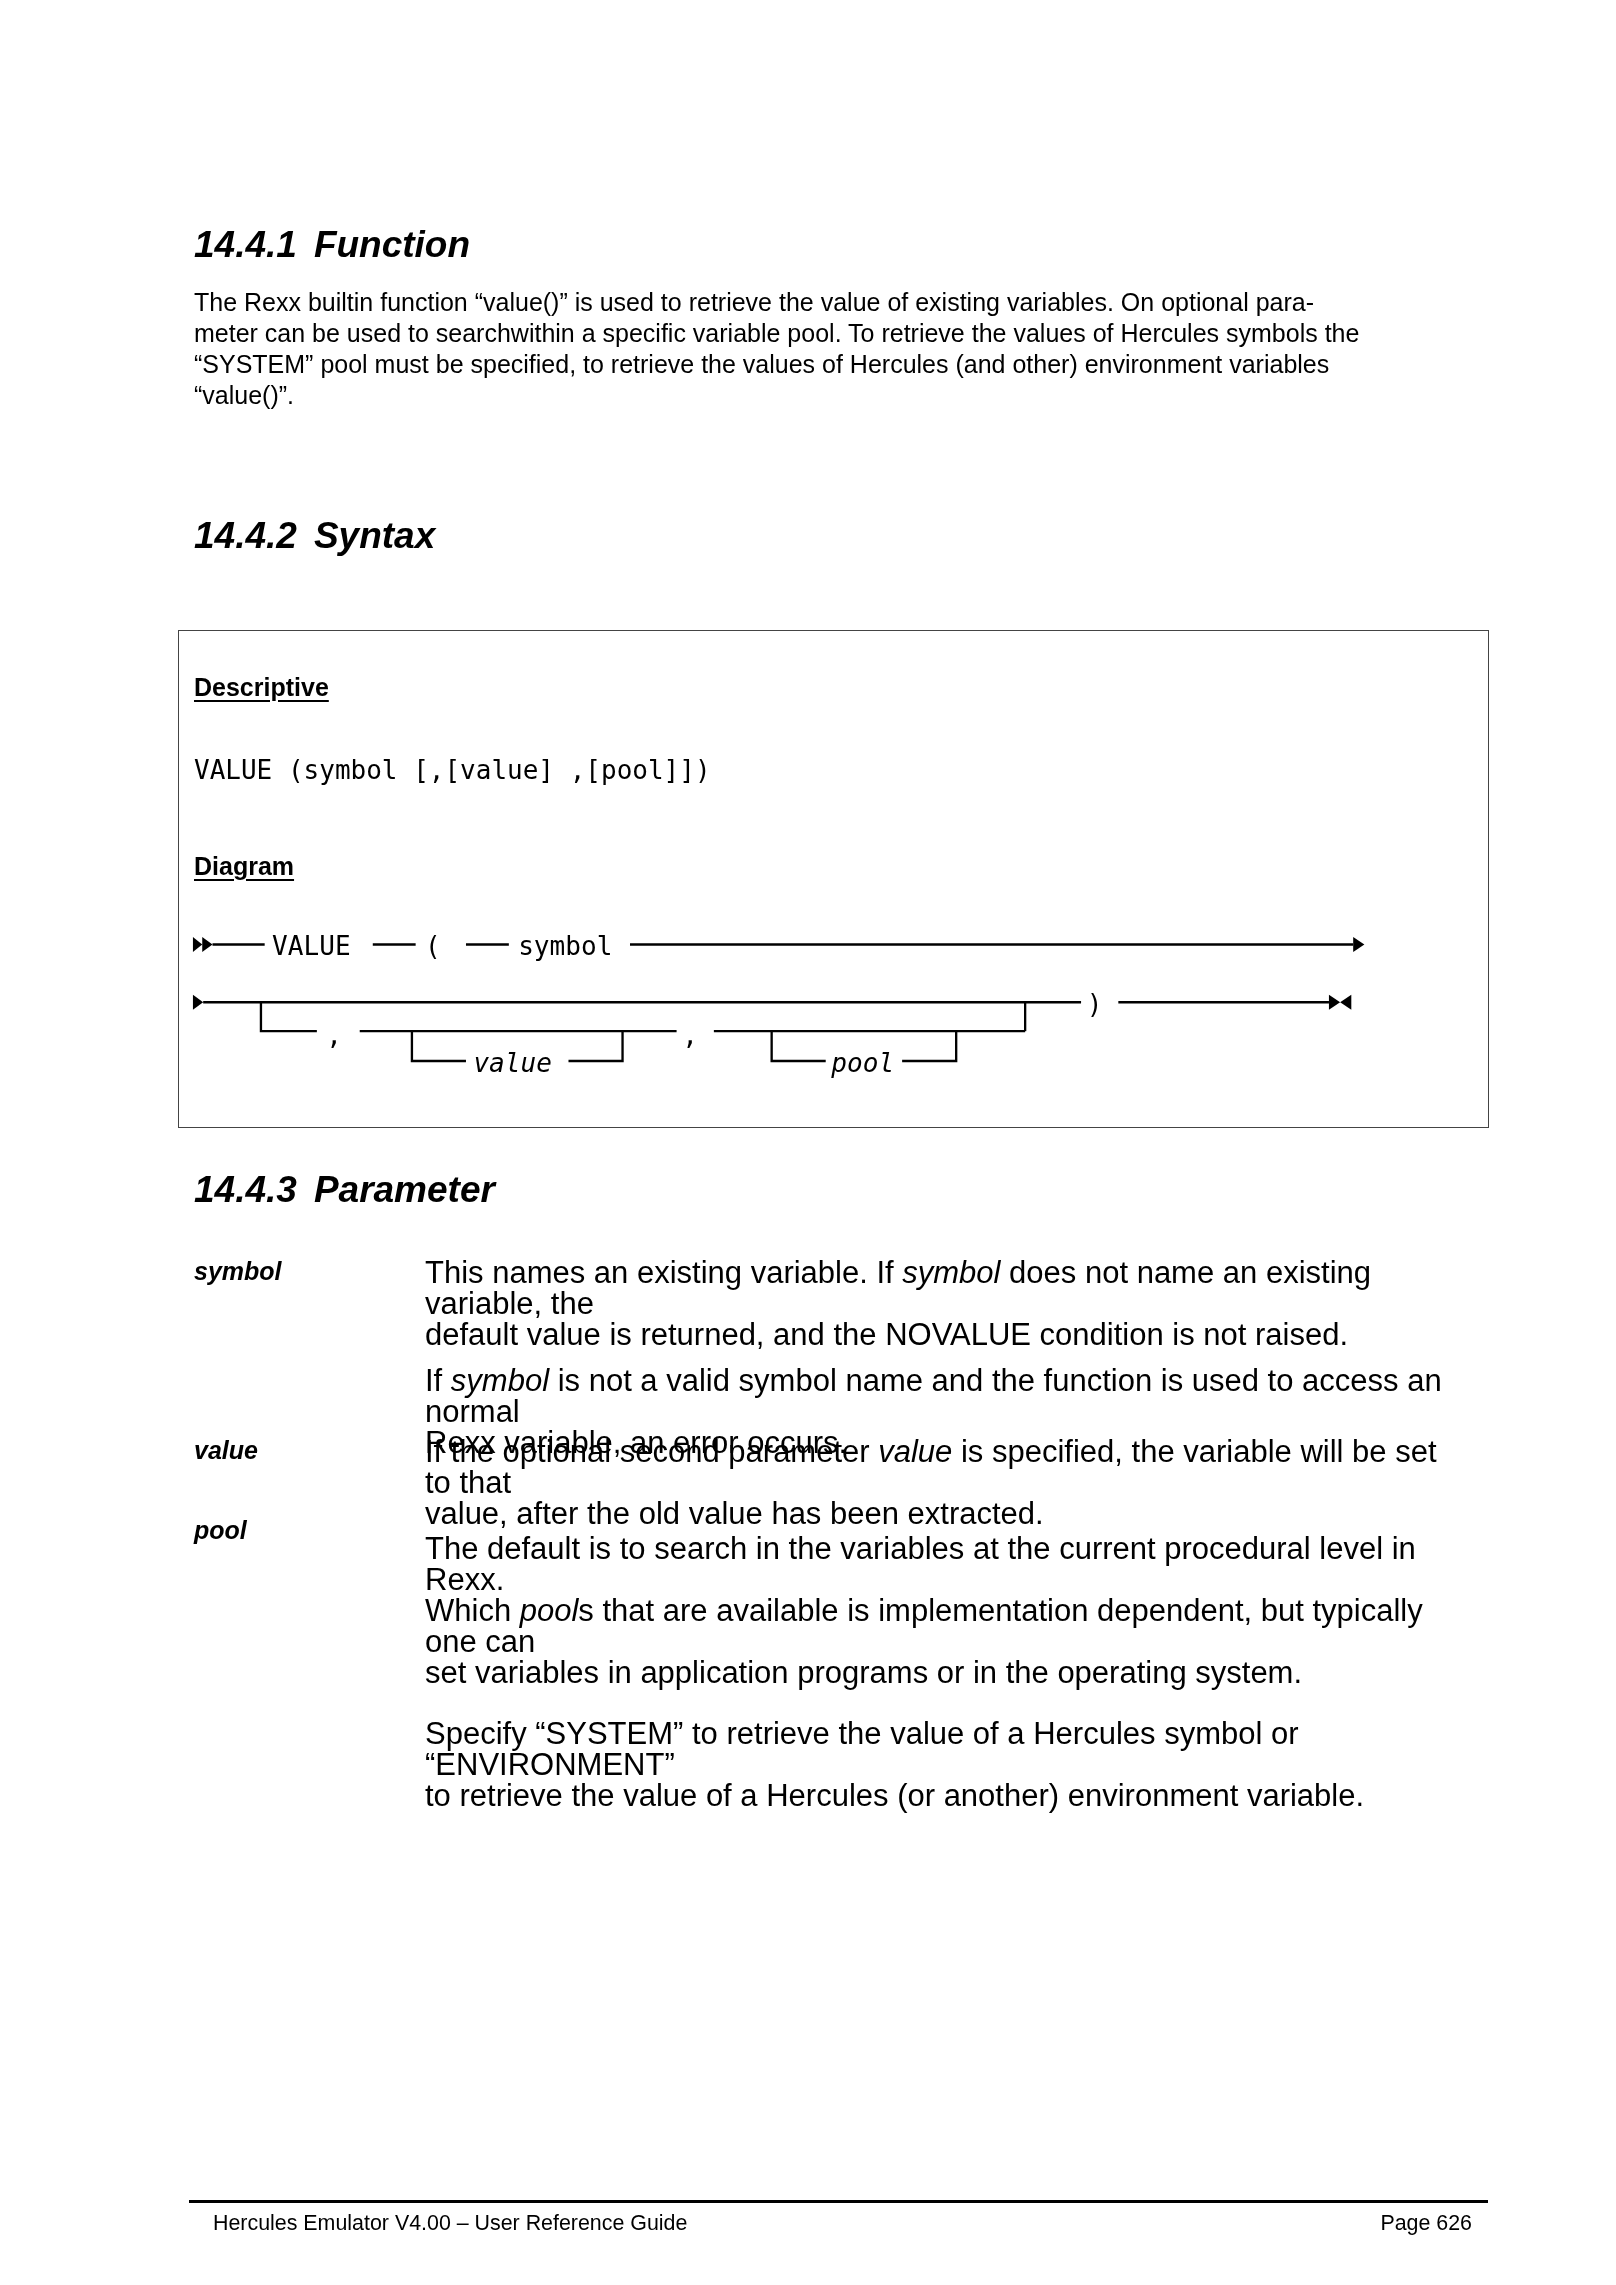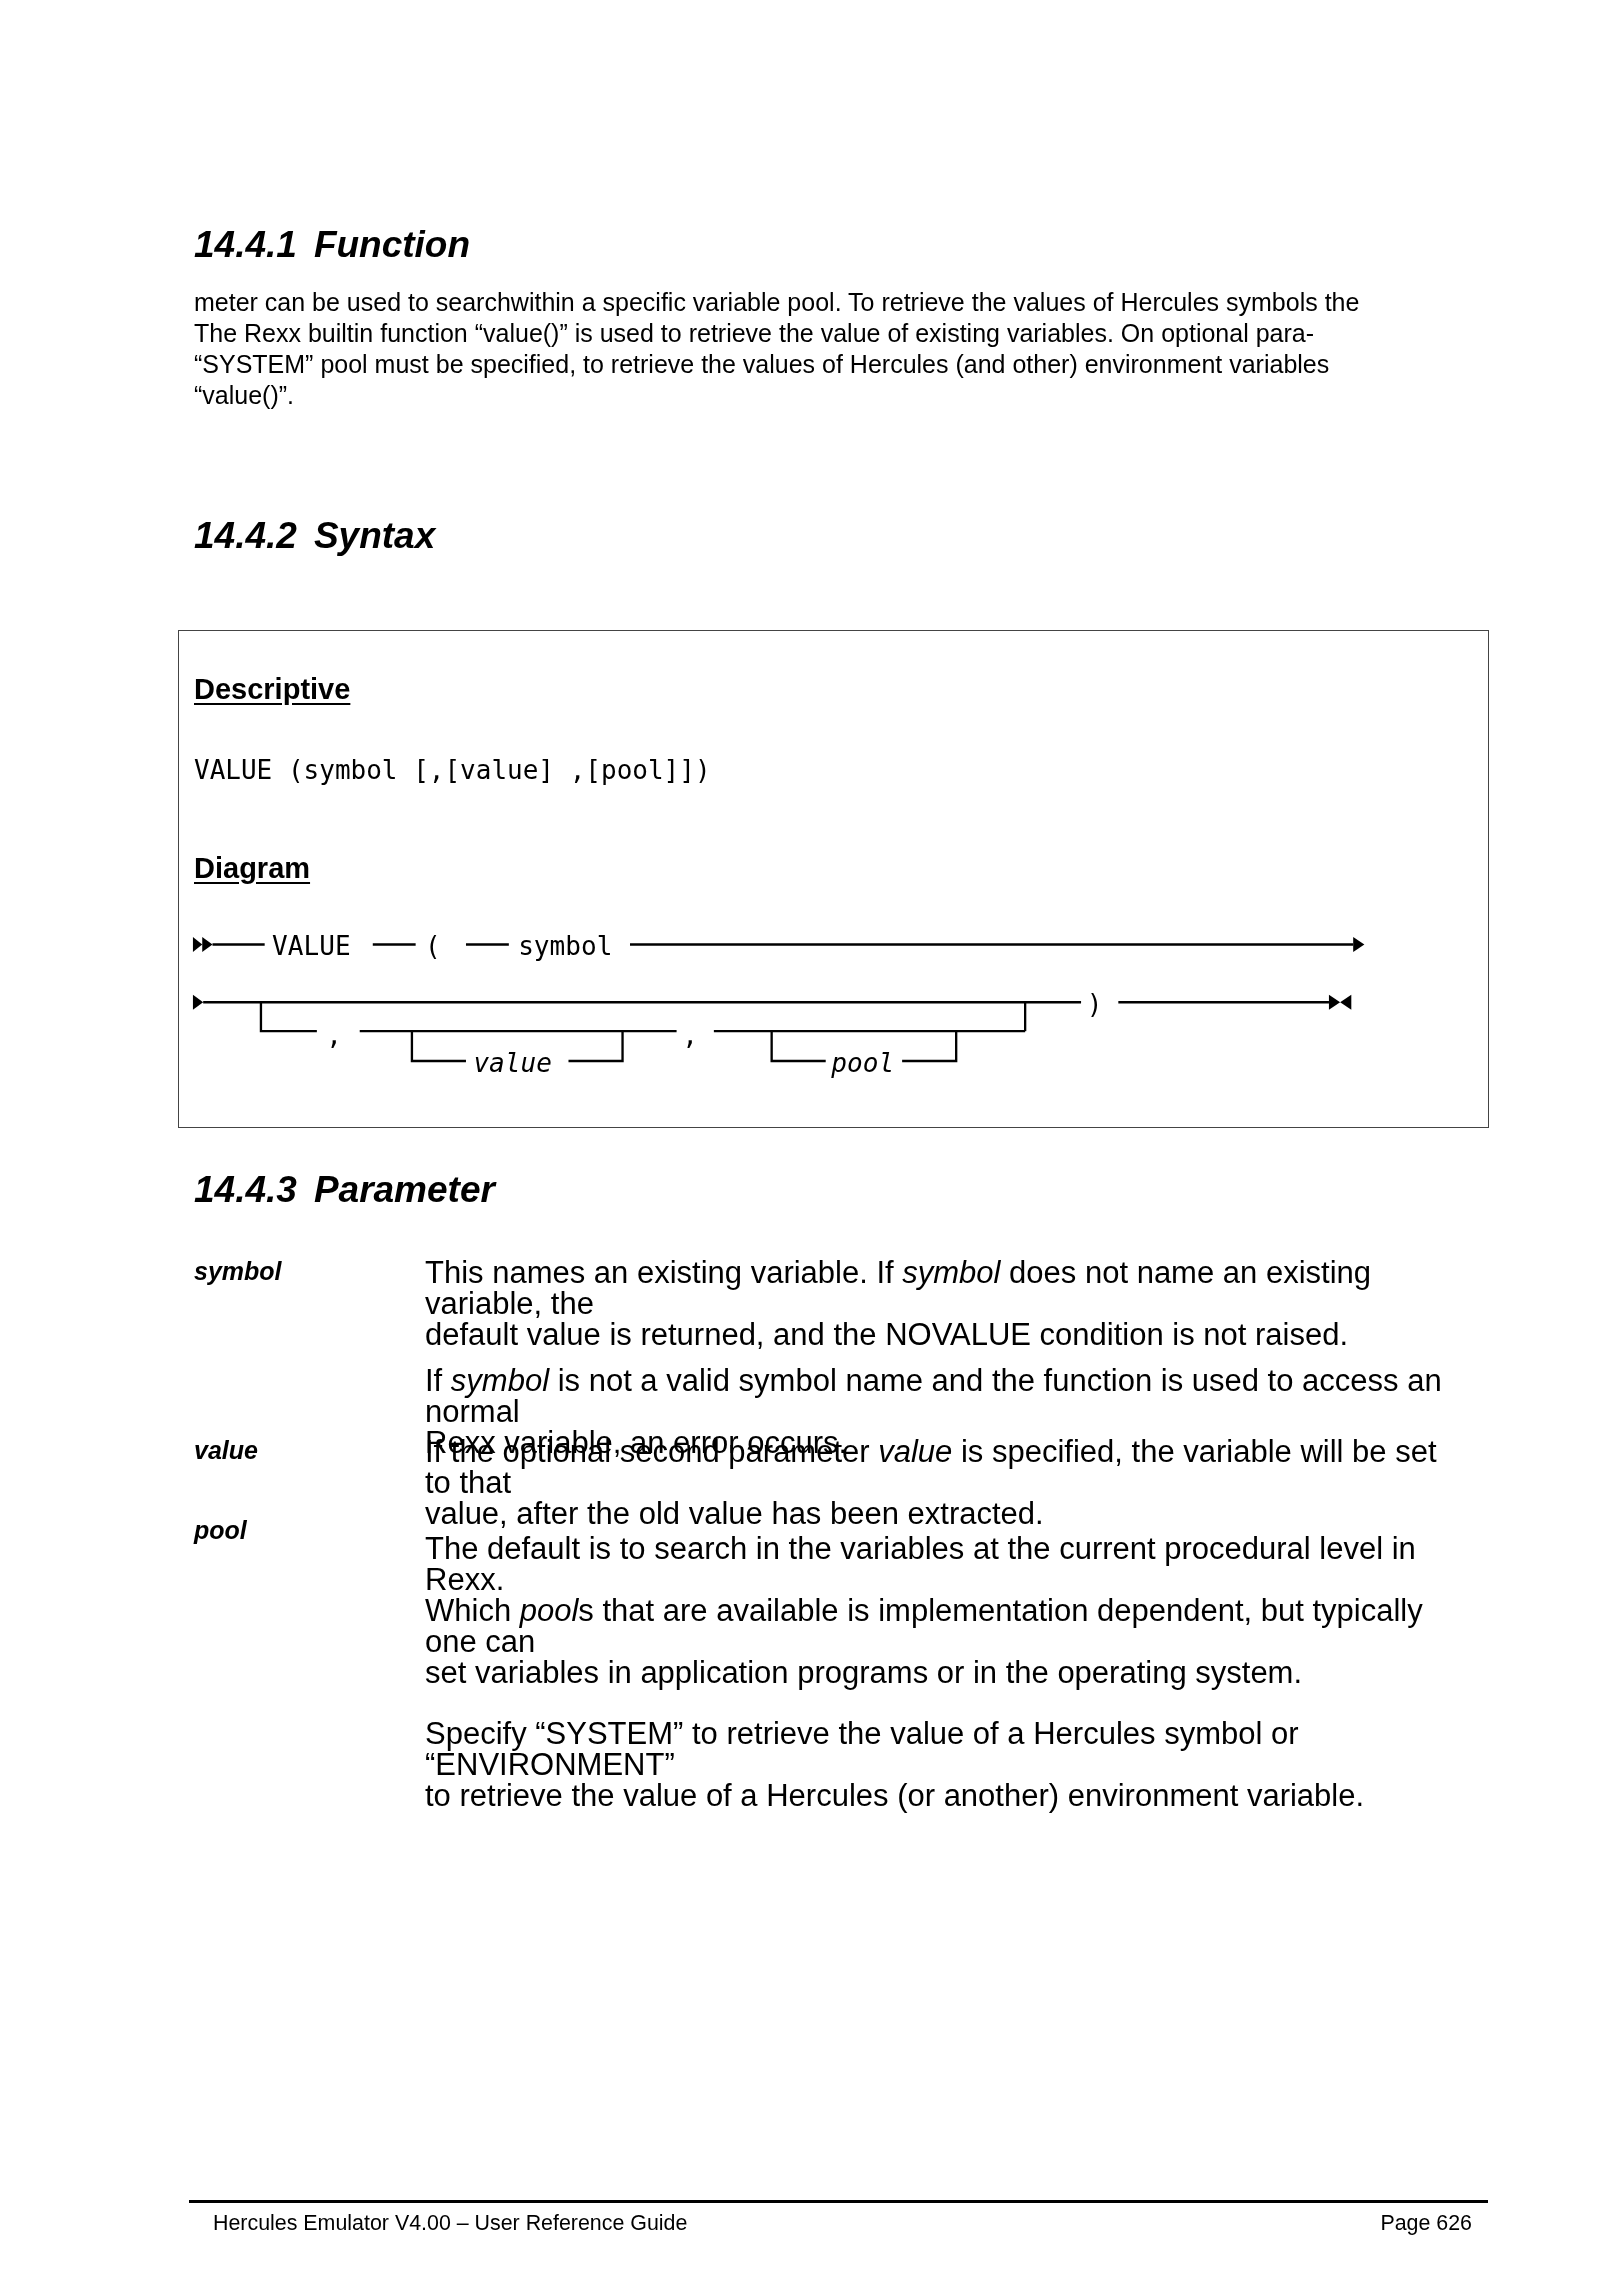--- a/index.html
+++ b/index.html
@@ -5,38 +5,38 @@
   html, body { margin: 0; padding: 0; background: #ffffff; }
   body { width: 1616px; height: 2286px; position: relative; overflow: hidden;
          font-family: "Liberation Sans", sans-serif; color: #000; }
   .abs { position: absolute; }
   .h1 { font-family: "Liberation Sans", sans-serif; font-weight: bold; font-style: italic;
         font-size: 37px; letter-spacing: 0px; }
   .h1 .num { margin-right: 17px; }
   .para { font-size: 25px; line-height: 31px; }
   .para p { margin: 0; }
   .syntax-box { left: 178px; top: 630px; width: 1311px; height: 498px; border: 1.9px solid #444; box-sizing: border-box; }
-  .sub { font-weight: bold; font-size: 29px; text-decoration: underline; text-underline-offset: 3.7px; }
+  .sub { font-weight: bold; font-size: 25px; text-decoration: underline; text-underline-offset: 3.7px; }
   .mono { font-family: "DejaVu Sans Mono", monospace; font-size: 26px; }
   .param-term { font-weight: bold; font-style: italic; font-size: 25px; }
   .param-desc { font-size: 31px; line-height: 31px; width: 1025px; }
   .param-desc p { margin: 0 0 15px 0; }
   .footer-rule { left: 189px; top: 2200px; width: 1299px; height: 2.8px; background: #000; }
   .footer-text { font-size: 21.4px; }
   svg text { font-family: "DejaVu Sans Mono", monospace; }
 </style>
 </head>
 <body>
 
 <div class="abs h1" style="left:194px; top:224px;">
   <span class="num">14.4.1</span><span>Function</span>
 </div>
 <div class="abs para" style="left:194px; top:287px;">
+  <p>The Rexx builtin function “value()” is used to retrieve the value of existing variables. On optional para-</p>
   <p>meter can be used to searchwithin a specific variable pool. To retrieve the values of Hercules symbols the</p>
-  <p>The Rexx builtin function “value()” is used to retrieve the value of existing variables. On optional para-</p>
   <p>“SYSTEM” pool must be specified, to retrieve the values of Hercules (and other) environment variables</p>
   <p>“value()”.</p>
 </div>
 
 <div class="abs h1" style="left:194px; top:515px;">
   <span class="num">14.4.2</span><span>Syntax</span>
 </div>
 
 <div class="abs syntax-box"></div>
 <div class="abs sub" style="left:194px; top:673px;">Descriptive</div>

